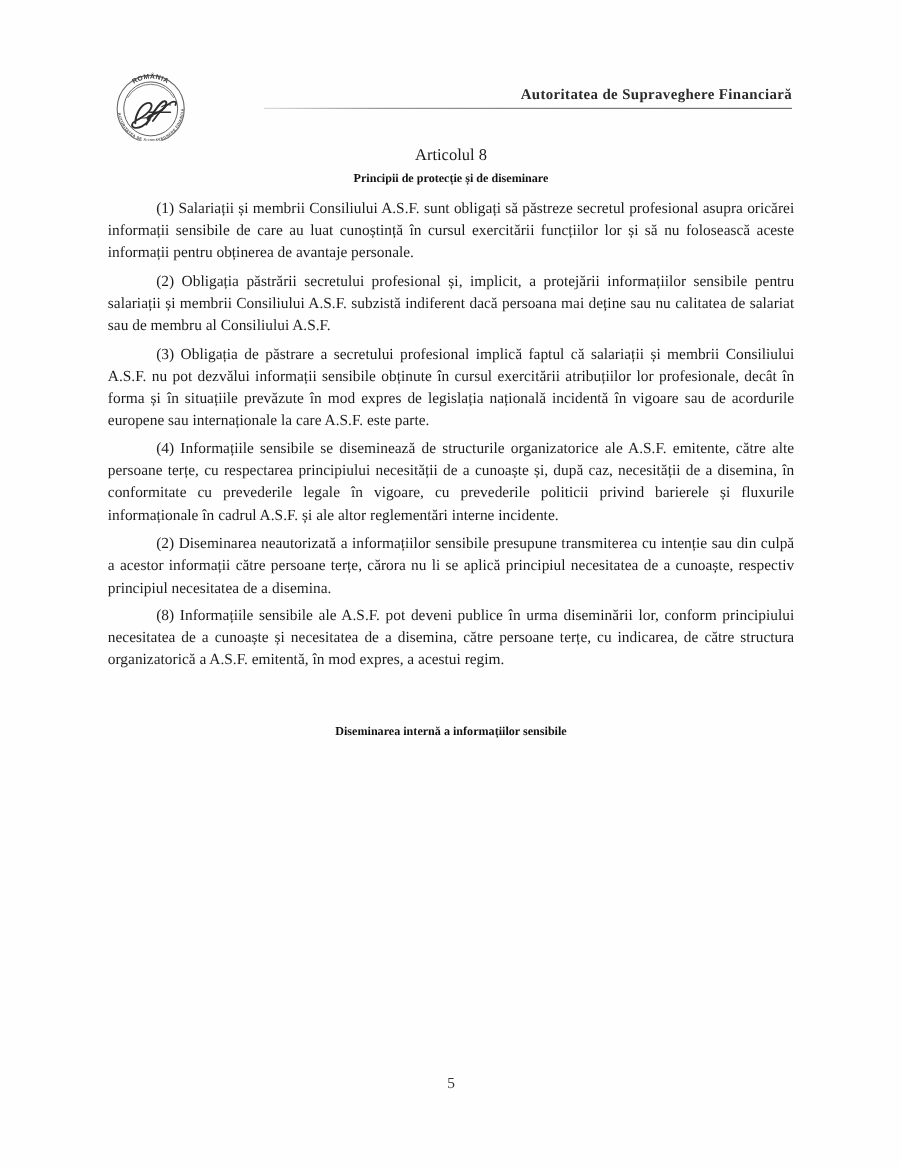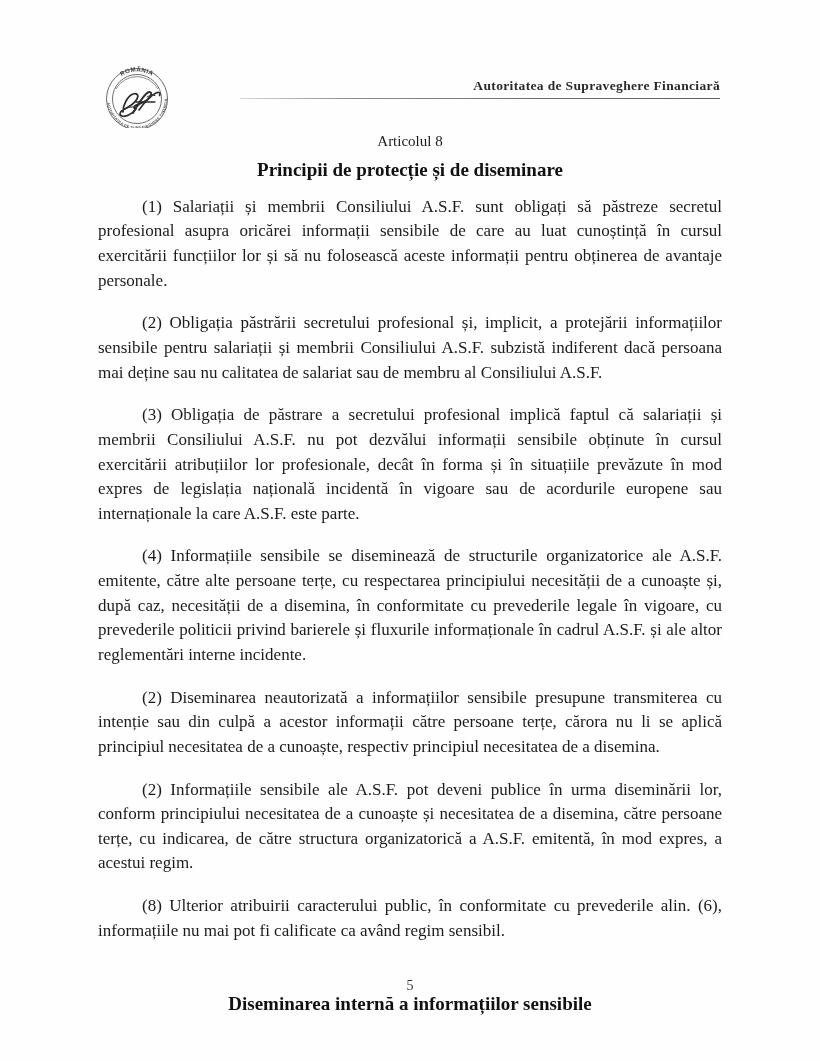--- a/index.html
+++ b/index.html
@@ -74,40 +74,40 @@
   .art-heading {
     text-align: center;
     font-size: 15px;
     margin: 0;
     padding: 0;
     line-height: 1.5;
     color: #1b1b1b;
   }
   .art-subheading {
     text-align: center;
-    font-size: 19px;
+    font-size: 11px;
     font-weight: bold;
     margin: 0;
     padding: 0;
     line-height: 1.75;
     color: #111111;
   }
 
   .para {
     text-align: justify;
     text-justify: inter-word;
-    font-size: 17px;
+    font-size: 14px;
     line-height: 1.45;
     margin: 0;
     padding: 0;
     text-indent: 44px;
     color: #1b1b1b;
     hyphens: none;
   }
-  .para + .para { margin-top: 18px; }
+  .para + .para { margin-top: 5px; }
 
   .spacer-s { height: 9px; }
   .spacer-l { height: 44px; }
 
   .page-number {
     position: absolute;
     left: 0;
     right: 0;
     top: 978px;
     text-align: center;
@@ -163,22 +163,21 @@
     <div class="art-heading">Articolul 8</div>
     <div class="art-subheading">Principii de protecție și de diseminare</div>
 
     <div class="spacer-s"></div>
 
     <p class="para">(1) Salariații și membrii Consiliului A.S.F. sunt obligați să păstreze secretul profesional asupra oricărei informații sensibile de care au luat cunoștință în cursul exercitării funcțiilor lor și să nu folosească aceste informații pentru obținerea de avantaje personale.</p>
     <p class="para">(2) Obligația păstrării secretului profesional și, implicit, a protejării informațiilor sensibile pentru salariații și membrii Consiliului A.S.F. subzistă indiferent dacă persoana mai deține sau nu calitatea de salariat sau de membru al Consiliului A.S.F.</p>
     <p class="para">(3) Obligația de păstrare a secretului profesional implică faptul că salariații și membrii Consiliului A.S.F. nu pot dezvălui informații sensibile obținute în cursul exercitării atribuțiilor lor profesionale, decât în forma și în situațiile prevăzute în mod expres de legislația națională incidentă în vigoare sau de acordurile europene sau internaționale la care A.S.F. este parte.</p>
     <p class="para">(4) Informațiile sensibile se diseminează de structurile organizatorice ale A.S.F. emitente, către alte persoane terțe, cu respectarea principiului necesității de a cunoaște și, după caz, necesității de a disemina, în conformitate cu prevederile legale în vigoare, cu prevederile politicii privind barierele și fluxurile informaționale în cadrul A.S.F. și ale altor reglementări interne incidente.</p>
     <p class="para">(2) Diseminarea neautorizată a informațiilor sensibile presupune transmiterea cu intenție sau din culpă a acestor informații către persoane terțe, cărora nu li se aplică  principiul necesitatea de a cunoaște, respectiv principiul necesitatea de a disemina.</p>
-    <p class="para">(2) Informațiile sensibile ale A.S.F. pot deveni publice în urma diseminării lor, conform principiului necesitatea de a cunoaște și necesitatea de a disemina, către persoane terțe, cu indicarea, de către structura organizatorică a A.S.F. emitentă, în mod expres, a acestui regim.</p>
-    <p class="para">(8) Ulterior atribuirii caracterului public, în conformitate cu prevederile alin. (6), informațiile nu mai pot fi calificate ca având regim sensibil.</p>
+    <p class="para">(8) Informațiile sensibile ale A.S.F. pot deveni publice în urma diseminării lor, conform principiului necesitatea de a cunoaște și necesitatea de a disemina, către persoane terțe, cu indicarea, de către structura organizatorică a A.S.F. emitentă, în mod expres, a acestui regim.</p>
 
     <div class="spacer-l"></div>
 
     <div class="art-subheading">Diseminarea internă a informațiilor sensibile</div>
 
     <div class="spacer-s"></div>
 
   </div>
 
   <div class="page-number">5</div>

